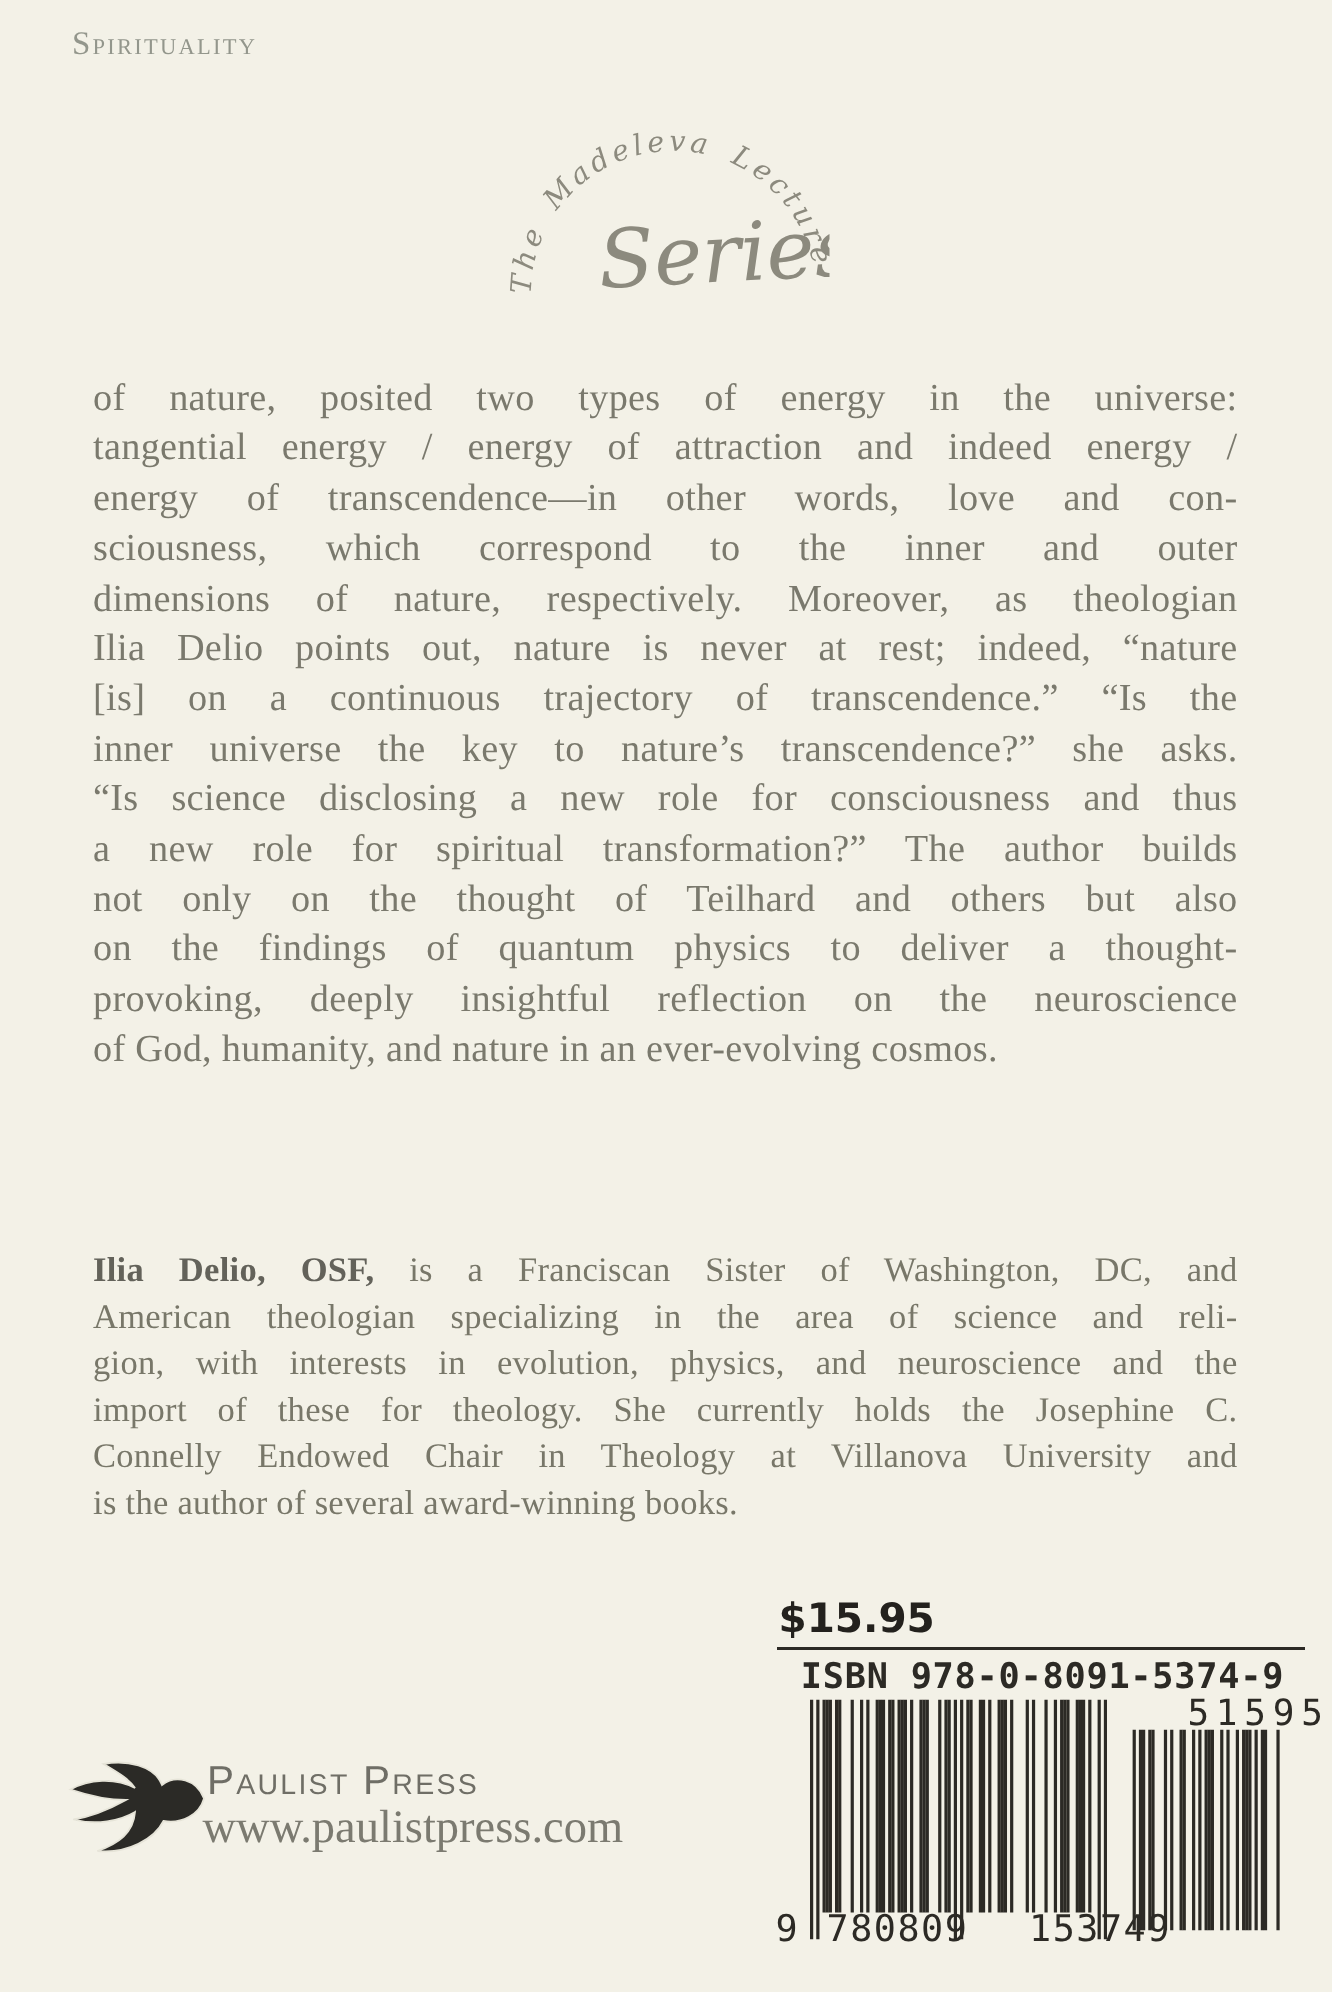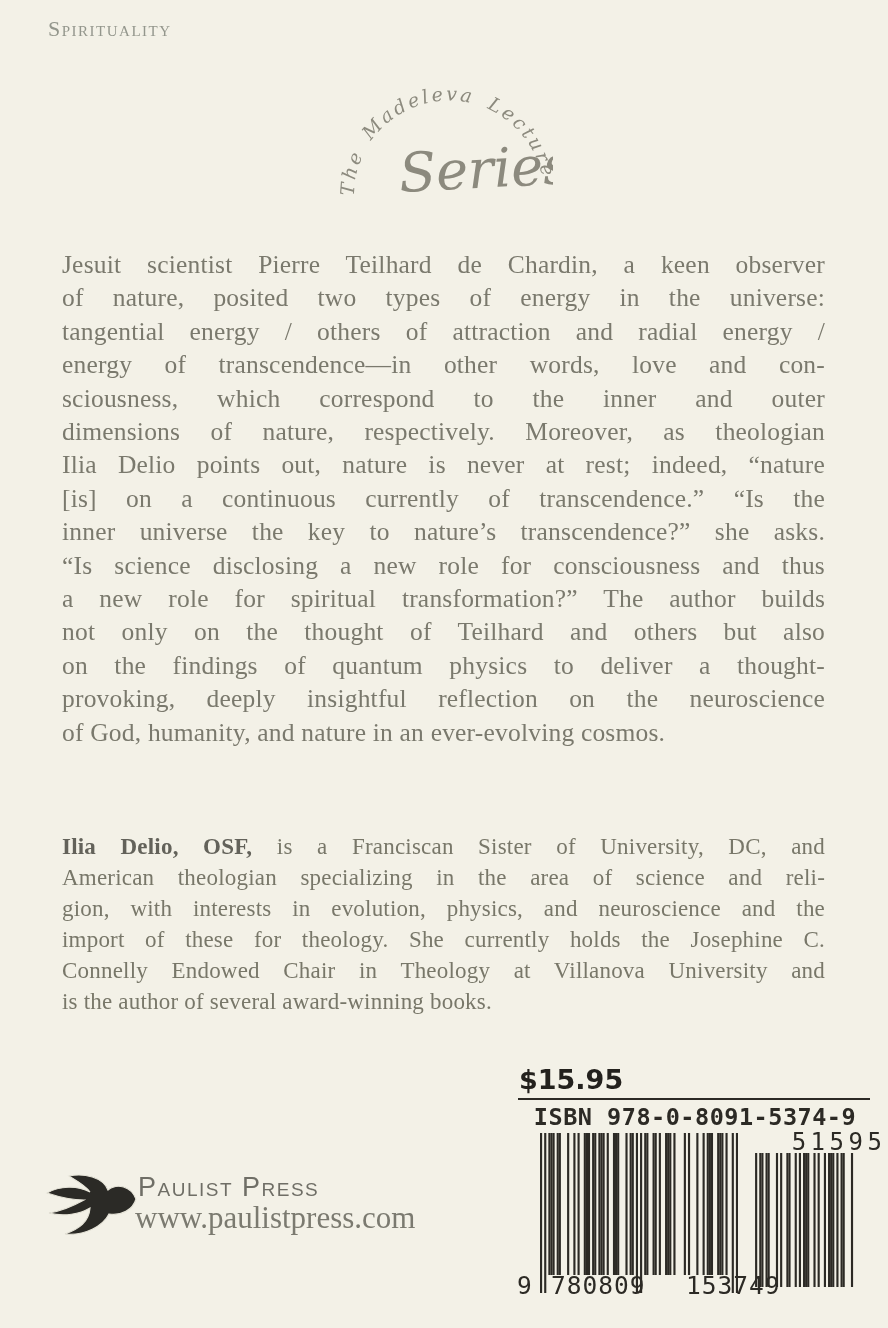--- a/index.html
+++ b/index.html
@@ -56,40 +56,39 @@
     </defs>
     <text font-family="DejaVu Serif, serif" font-style="italic" font-size="19" letter-spacing="2.5" word-spacing="5" fill="#8c8a7e">
       <textPath href="#arcPath" startOffset="2" textLength="282" id="arc-text-node">The Madeleva Lecture</textPath>
     </text>
     <text id="script-text-node" x="62" y="122" font-family="DejaVu Serif, serif" font-style="italic" font-size="54" fill="#8c8a7e" transform="rotate(-3 62 122)">Series</text>
   </svg>
 
   <div class="desc">
     <div data-list="description.lines">
 
-    <div class="jline">Jesuit scientist Pierre Teilhard de Chardin, a keen observer</div>
         <div class="jline">of nature, posited two types of energy in the universe:</div>
-        <div class="jline">tangential energy / others of attraction and radial energy /</div>
+        <div class="jline">tangential energy / energy of attraction and indeed energy /</div>
         <div class="jline">energy of transcendence—in other words, love and con-</div>
         <div class="jline">sciousness, which correspond to the inner and outer</div>
         <div class="jline">dimensions of nature, respectively. Moreover, as theologian</div>
         <div class="jline">Ilia Delio points out, nature is never at rest; indeed, “nature</div>
-        <div class="jline">[is] on a continuous currently of transcendence.” “Is the</div>
+        <div class="jline">[is] on a continuous trajectory of transcendence.” “Is the</div>
         <div class="jline">inner universe the key to nature’s transcendence?” she asks.</div>
         <div class="jline">“Is science disclosing a new role for consciousness and thus</div>
         <div class="jline">a new role for spiritual transformation?” The author builds</div>
         <div class="jline">not only on the thought of Teilhard and others but also</div>
         <div class="jline">on the findings of quantum physics to deliver a thought-</div>
         <div class="jline">provoking, deeply insightful reflection on the neuroscience</div>
         <div class="jline">of God, humanity, and nature in an ever-evolving cosmos.</div>
       </div>
   </div>
 
   <div class="bio">
-    <div class="jline"><b>Ilia Delio, OSF,</b><span> is a Franciscan Sister of University, DC, and</span></div>
+    <div class="jline"><b>Ilia Delio, OSF,</b><span> is a Franciscan Sister of Washington, DC, and</span></div>
     <div data-list="bio.lines">
 
     <div class="jline">American theologian specializing in the area of science and reli-</div>
         <div class="jline">gion, with interests in evolution, physics, and neuroscience and the</div>
         <div class="jline">import of these for theology. She currently holds the Josephine C.</div>
         <div class="jline">Connelly Endowed Chair in Theology at Villanova University and</div>
         <div class="jline">is the author of several award-winning books.</div>
       </div>
   </div>
 

